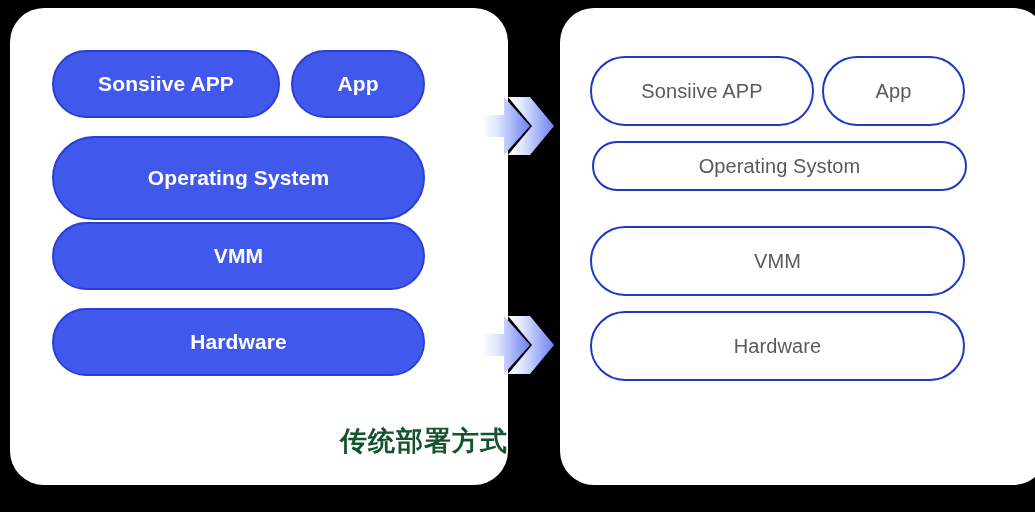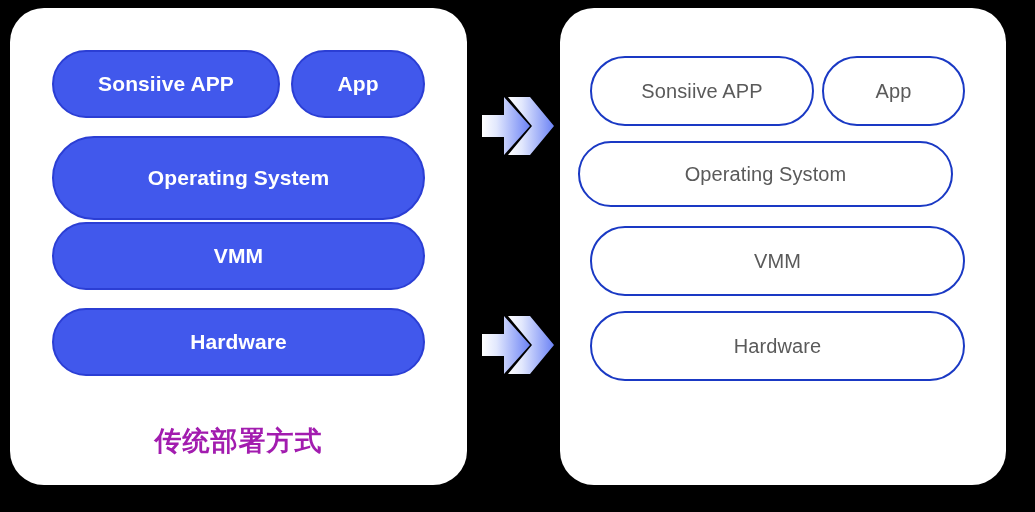--- a/index.html
+++ b/index.html
@@ -19,20 +19,21 @@
     width: 1035px;
     height: 512px;
     background: #000000;
   }
 
   
   .card {
     position: absolute;
     background: #ffffff;
     border-radius: 34px;
+    padding-left: 41px;
   }
   #card-legacy {
     left: 10px;
     top: 8px;
     width: 457px;
     height: 477px;
   }
   #card-tee {
     left: 560px;
     top: 8px;
@@ -82,31 +83,31 @@
   #card-legacy .row-apps        { left: 42px;  top: 42px;  height: 68px; width: 373px; }
   #card-legacy .box-sensitive   { left: 0;     top: 0;     width: 228px; height: 68px; }
   #card-legacy .box-app         { left: 239px; top: 0;     width: 134px; height: 68px; }
   #card-legacy .box-os          { left: 42px;  top: 128px; width: 373px; height: 84px; }
   #card-legacy .box-vmm         { left: 42px;  top: 214px; width: 373px; height: 68px; }
   #card-legacy .box-hw          { left: 42px;  top: 300px; width: 373px; height: 68px; }
 
   
   #card-tee .box-sensitive      { left: 30px;  top: 48px;  width: 224px; height: 70px; }
   #card-tee .box-app            { left: 262px; top: 48px;  width: 143px; height: 70px; }
-  #card-tee .box-os             { left: 18px;  top: 133px; width: 375px; height: 66px; }
+  #card-tee .box-os             { left: 32px;  top: 133px; width: 375px; height: 50px; }
   #card-tee .box-vmm            { left: 30px;  top: 218px; width: 375px; height: 70px; }
   #card-tee .box-hw             { left: 30px;  top: 303px; width: 375px; height: 70px; }
 
   
   .caption {
     position: absolute;
     left: 0;
     right: 0;
-    text-align: center;
-    color: #a21caf;
+    text-align: right;
+    color: #14532d;
     font-size: 27px;
     font-weight: 700;
     letter-spacing: 1px;
   }
   #card-legacy .caption { top: 415px; }
   #card-tee    .caption { top: 415px; }
 
   
   .arrow {
     position: absolute;

